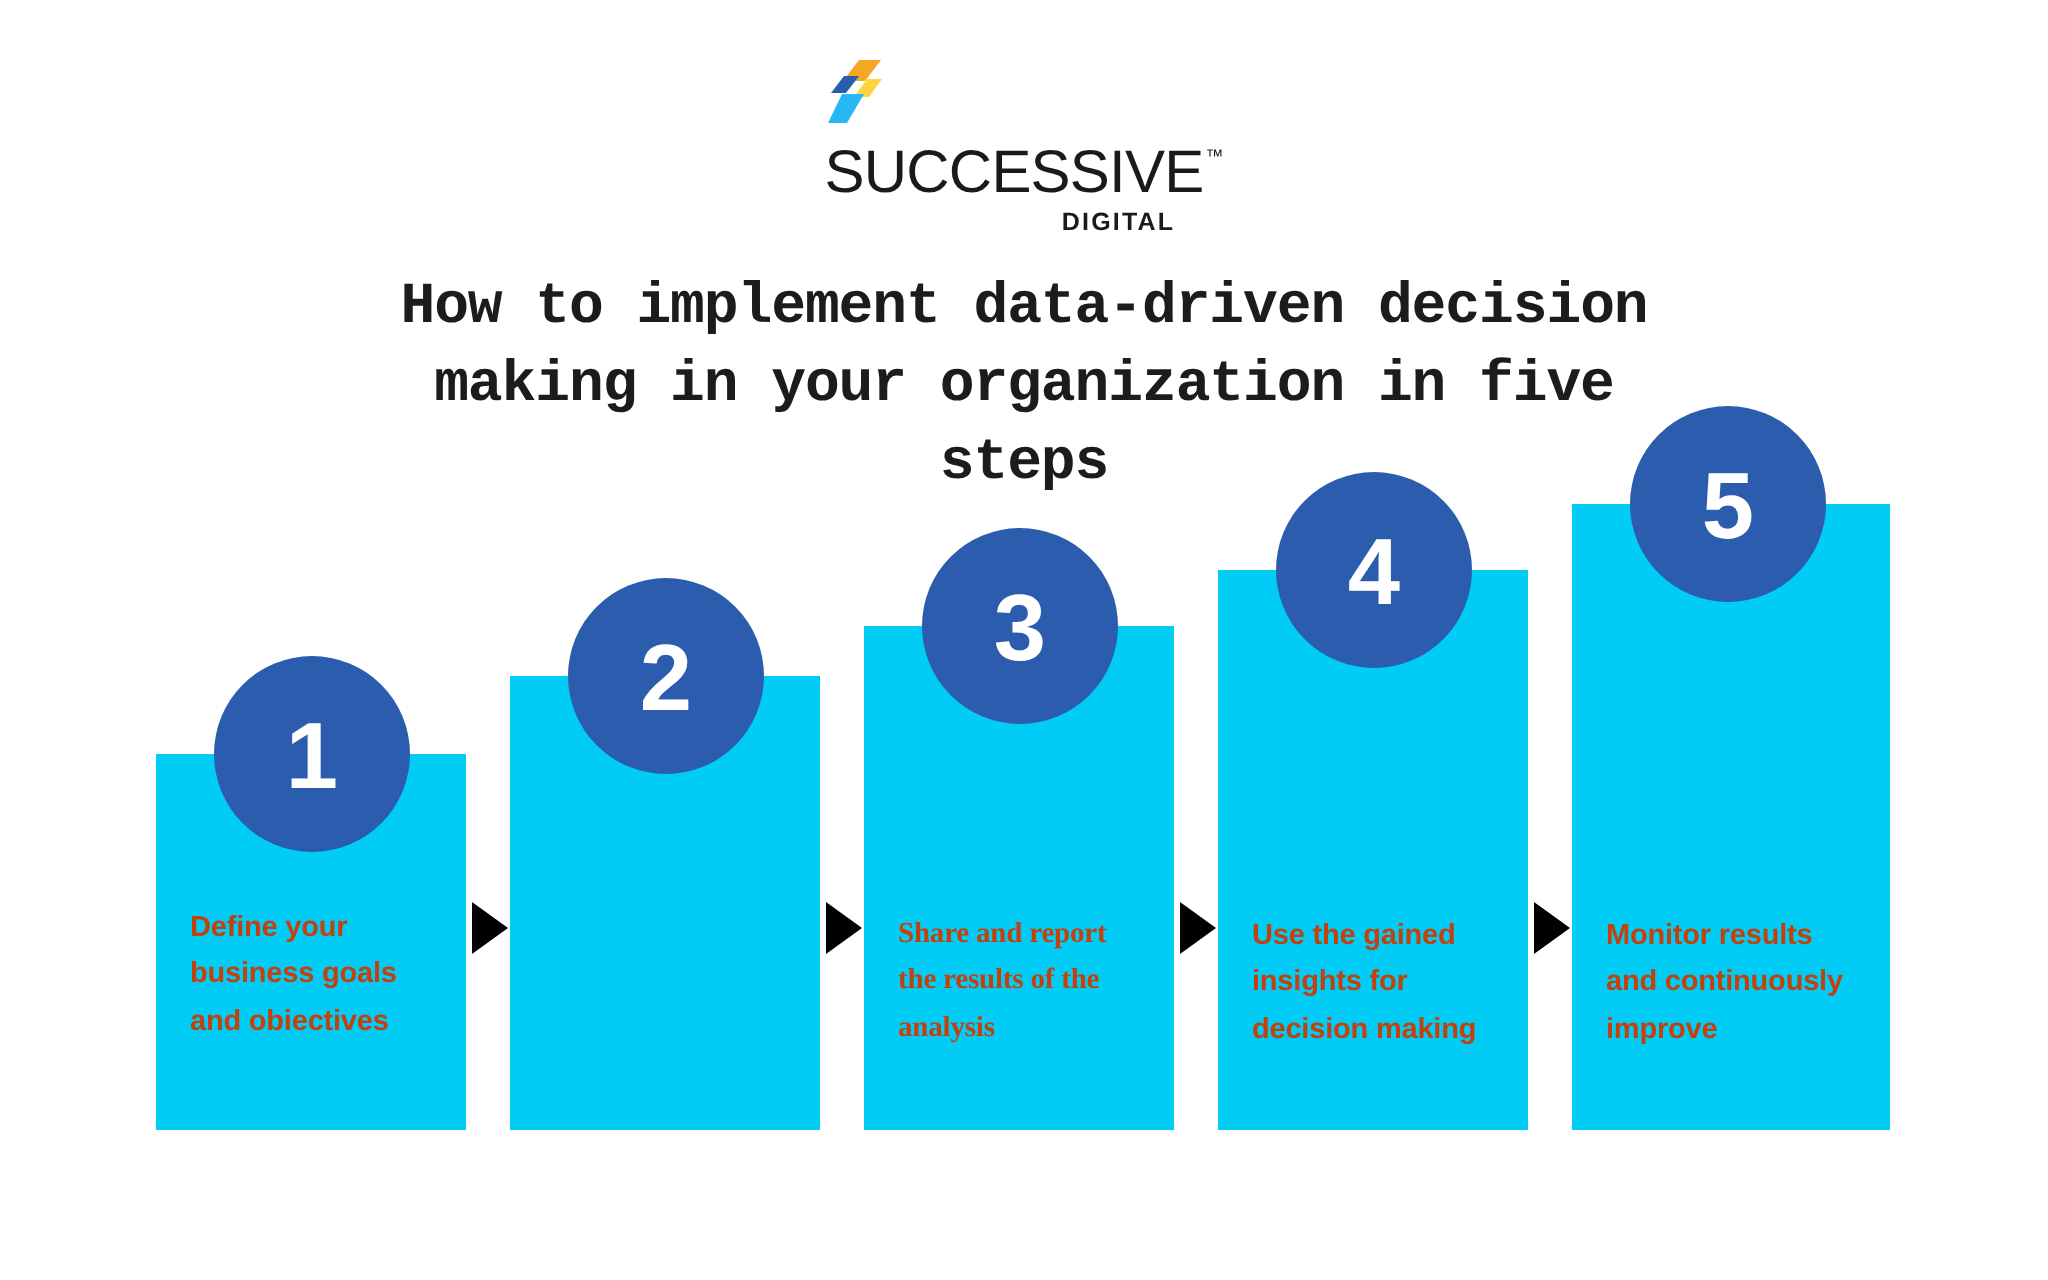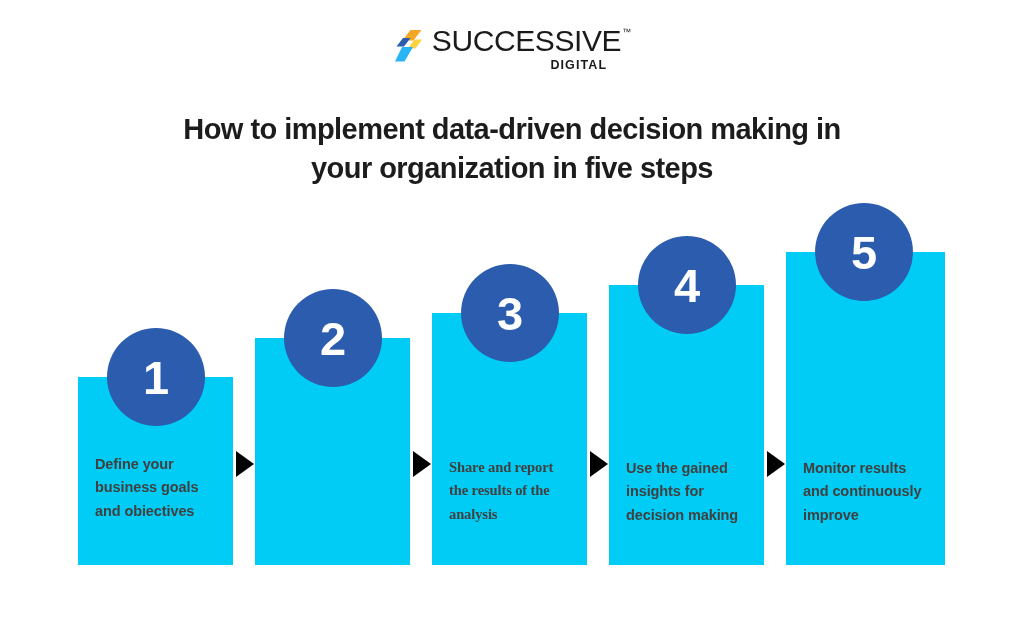--- a/index.html
+++ b/index.html
@@ -22,20 +22,21 @@
     right: 0;
     top: 26px;
     display: flex;
     justify-content: center;
     align-items: center;
   }
   #logo-inner {
     display: flex;
     align-items: flex-start;
     gap: 9px;
+    flex-direction: column;
   }
   #logo-mark {
     width: 30px;
     height: 34px;
     flex: none;
     margin-top: 3px;
   }
   #logo-wordmark {
     display: flex;
     flex-direction: column;
@@ -66,28 +67,29 @@
     color: #1a1a1a;
     margin-top: 3px;
     margin-right: 24px;
   }
 
   
   #title {
     position: absolute;
     left: 50%;
     transform: translateX(-50%);
-    top: 91px;
+    top: 116px;
     width: 660px;
     text-align: center;
     font-size: 29px;
     font-weight: bold;
     line-height: 1.33;
     color: #1c1c1c;
     letter-spacing: -0.55px;
+    font-family: Liberation Mono, monospace;
   }
 
   
   #chart {
     position: absolute;
     left: 0;
     top: 0;
     width: 1024px;
     height: 640px;
   }
@@ -102,21 +104,21 @@
     width: 100%;
     background: #00CCF5;
   }
   .step-label {
     position: absolute;
     left: 17px;
     right: 12px;
     font-size: 14.5px;
     font-weight: bold;
     line-height: 1.62;
-    color: #404040;
+    color: #c2410c;
     letter-spacing: -0.1px;
   }
   .badge {
     position: absolute;
     width: 98px;
     height: 98px;
     border-radius: 50%;
     background: #2B5CAD;
     display: flex;
     align-items: center;

